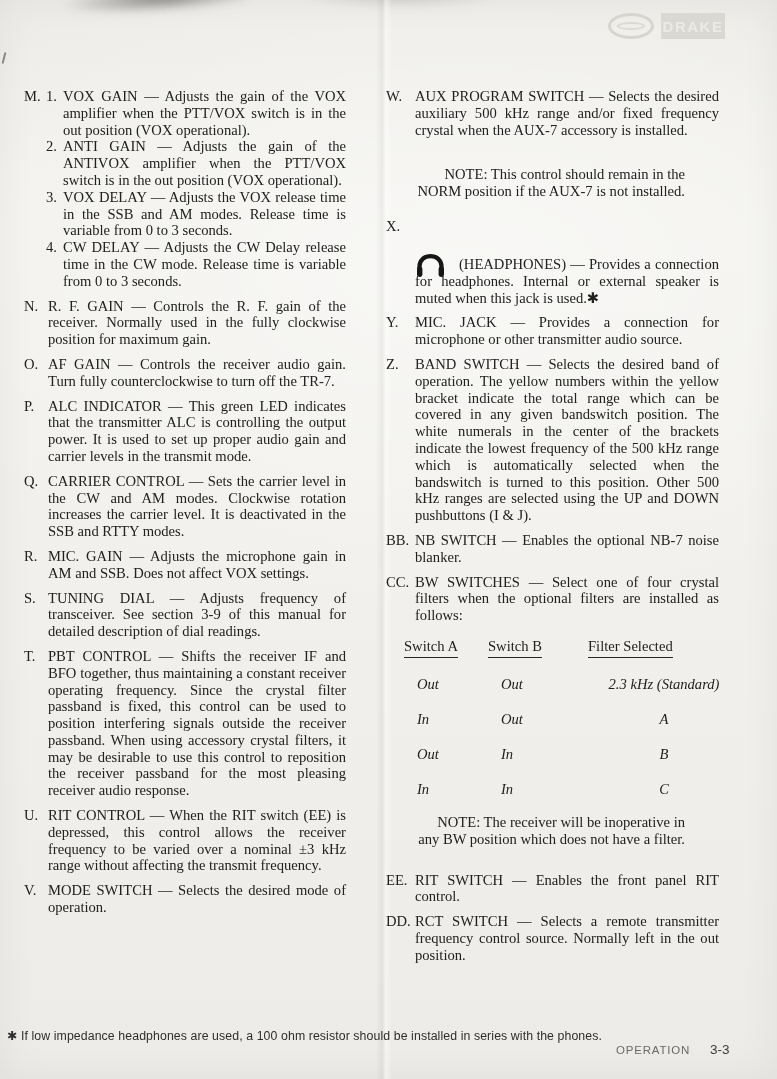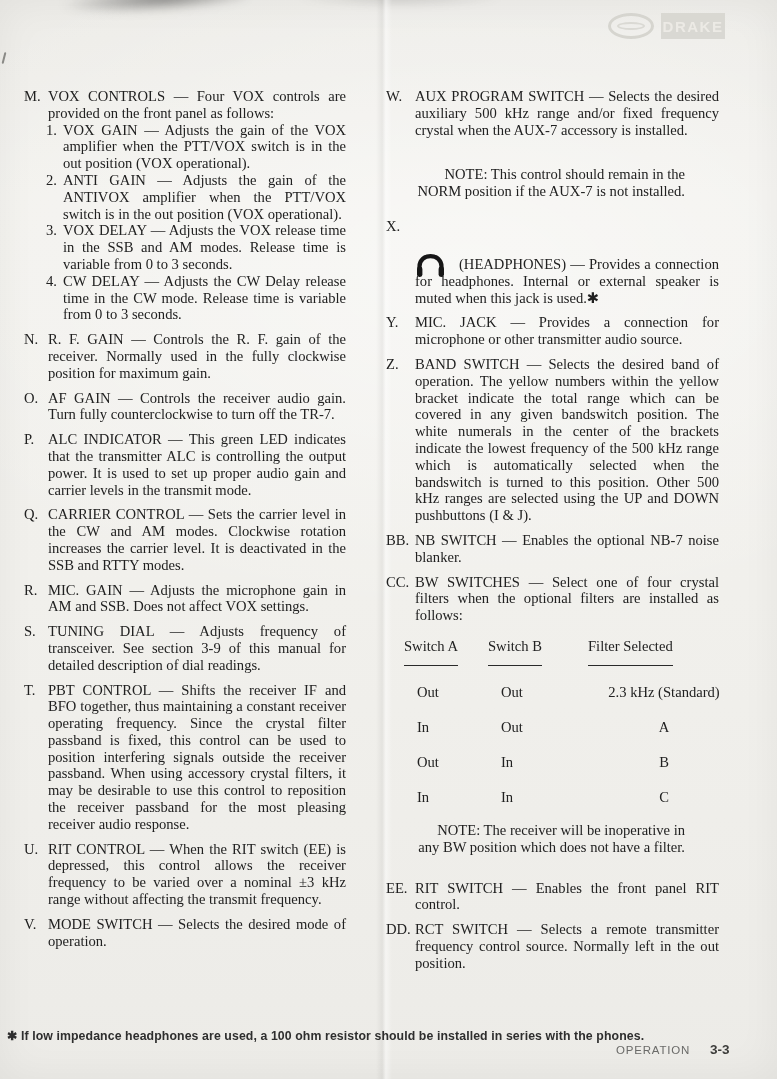--- a/index.html
+++ b/index.html
@@ -70,40 +70,40 @@
   }
   .note-tight{margin-top:16px;margin-bottom:16px;}
   
   .hp-wrap{position:relative;margin-top:38px;}
   .hp-wrap .para{text-indent:44px;}
   .hp-icon{position:absolute;left:0;top:-2px;}
   
   .bwtable{margin:14px 0 0 -11px;font-size:14.6px;line-height:17px;}
   .bwrow{display:grid;grid-template-columns:84px 100px 152px;}
   .bwhead{margin-bottom:8px;}
-  .bwhead span{justify-self:start;border-bottom:1px solid #2a2a2a;padding-bottom:10px;}
+  .bwhead span{justify-self:start;border-bottom:1px solid #2a2a2a;padding-bottom:2px;}
   .bwrow .c1{padding-left:13px;}
   .bwrow .c2{padding-left:13px;}
   .bwrow .c3{text-align:center;}
   .bwhead .c1,.bwhead .c2{padding-left:0;}
-  .bwrow + .bwrow{margin-top:18px;}
+  .bwrow + .bwrow{margin-top:18px;font-style:italic;}
   
   .footnote{
     position:absolute;left:7px;top:1029px;width:660px;
-    font-family:"Liberation Sans", sans-serif;font-weight:bold;font-size:12.3px;
+    font-family:"Liberation Sans", sans-serif;font-weight:normal;font-size:12.3px;
     color:#2e2e2e;letter-spacing:.1px;
   }
   .footer{
     position:absolute;left:616px;top:1042px;display:flex;gap:20px;align-items:center;
   }
   .footer .section{
     font-family:"Liberation Sans", sans-serif;font-size:11.5px;color:#6a6a68;letter-spacing:.8px;
   }
   .footer .pagenum{
-    font-family:"Liberation Sans", sans-serif;font-size:13.5px;font-weight:bold;color:#3c3c3a;
+    font-family:"Liberation Sans", sans-serif;font-size:13.5px;font-weight:normal;color:#3c3c3a;
   }
 </style>
 </head>
 <body>
 
 <div class="page">
 
   <div class="smudge-top"></div>
   <div class="smudge-top2"></div>
   <div class="crease"></div>
@@ -112,21 +112,20 @@
   <div class="logo">
     <div class="logo-oval"></div>
     <div class="logo-box">DRAKE</div>
   </div>
 
   <div class="col col-left">
 
     <div class="item">
       <span class="lbl">M.</span>
       <div class="txt">
-        <p class="para">VOX CONTROLS — Four VOX controls are provided on the front panel as follows:</p>
         <div class="subs">
           <div class="sub">
             <span class="num">1.</span>
             <p class="para">VOX GAIN — Adjusts the gain of the VOX amplifier when the PTT/VOX switch is in the out position (VOX operational).</p>
           </div>
           <div class="sub">
             <span class="num">2.</span>
             <p class="para">ANTI GAIN — Adjusts the gain of the ANTIVOX amplifier when the PTT/VOX switch is in the out position (VOX operational).</p>
           </div>
           <div class="sub">

